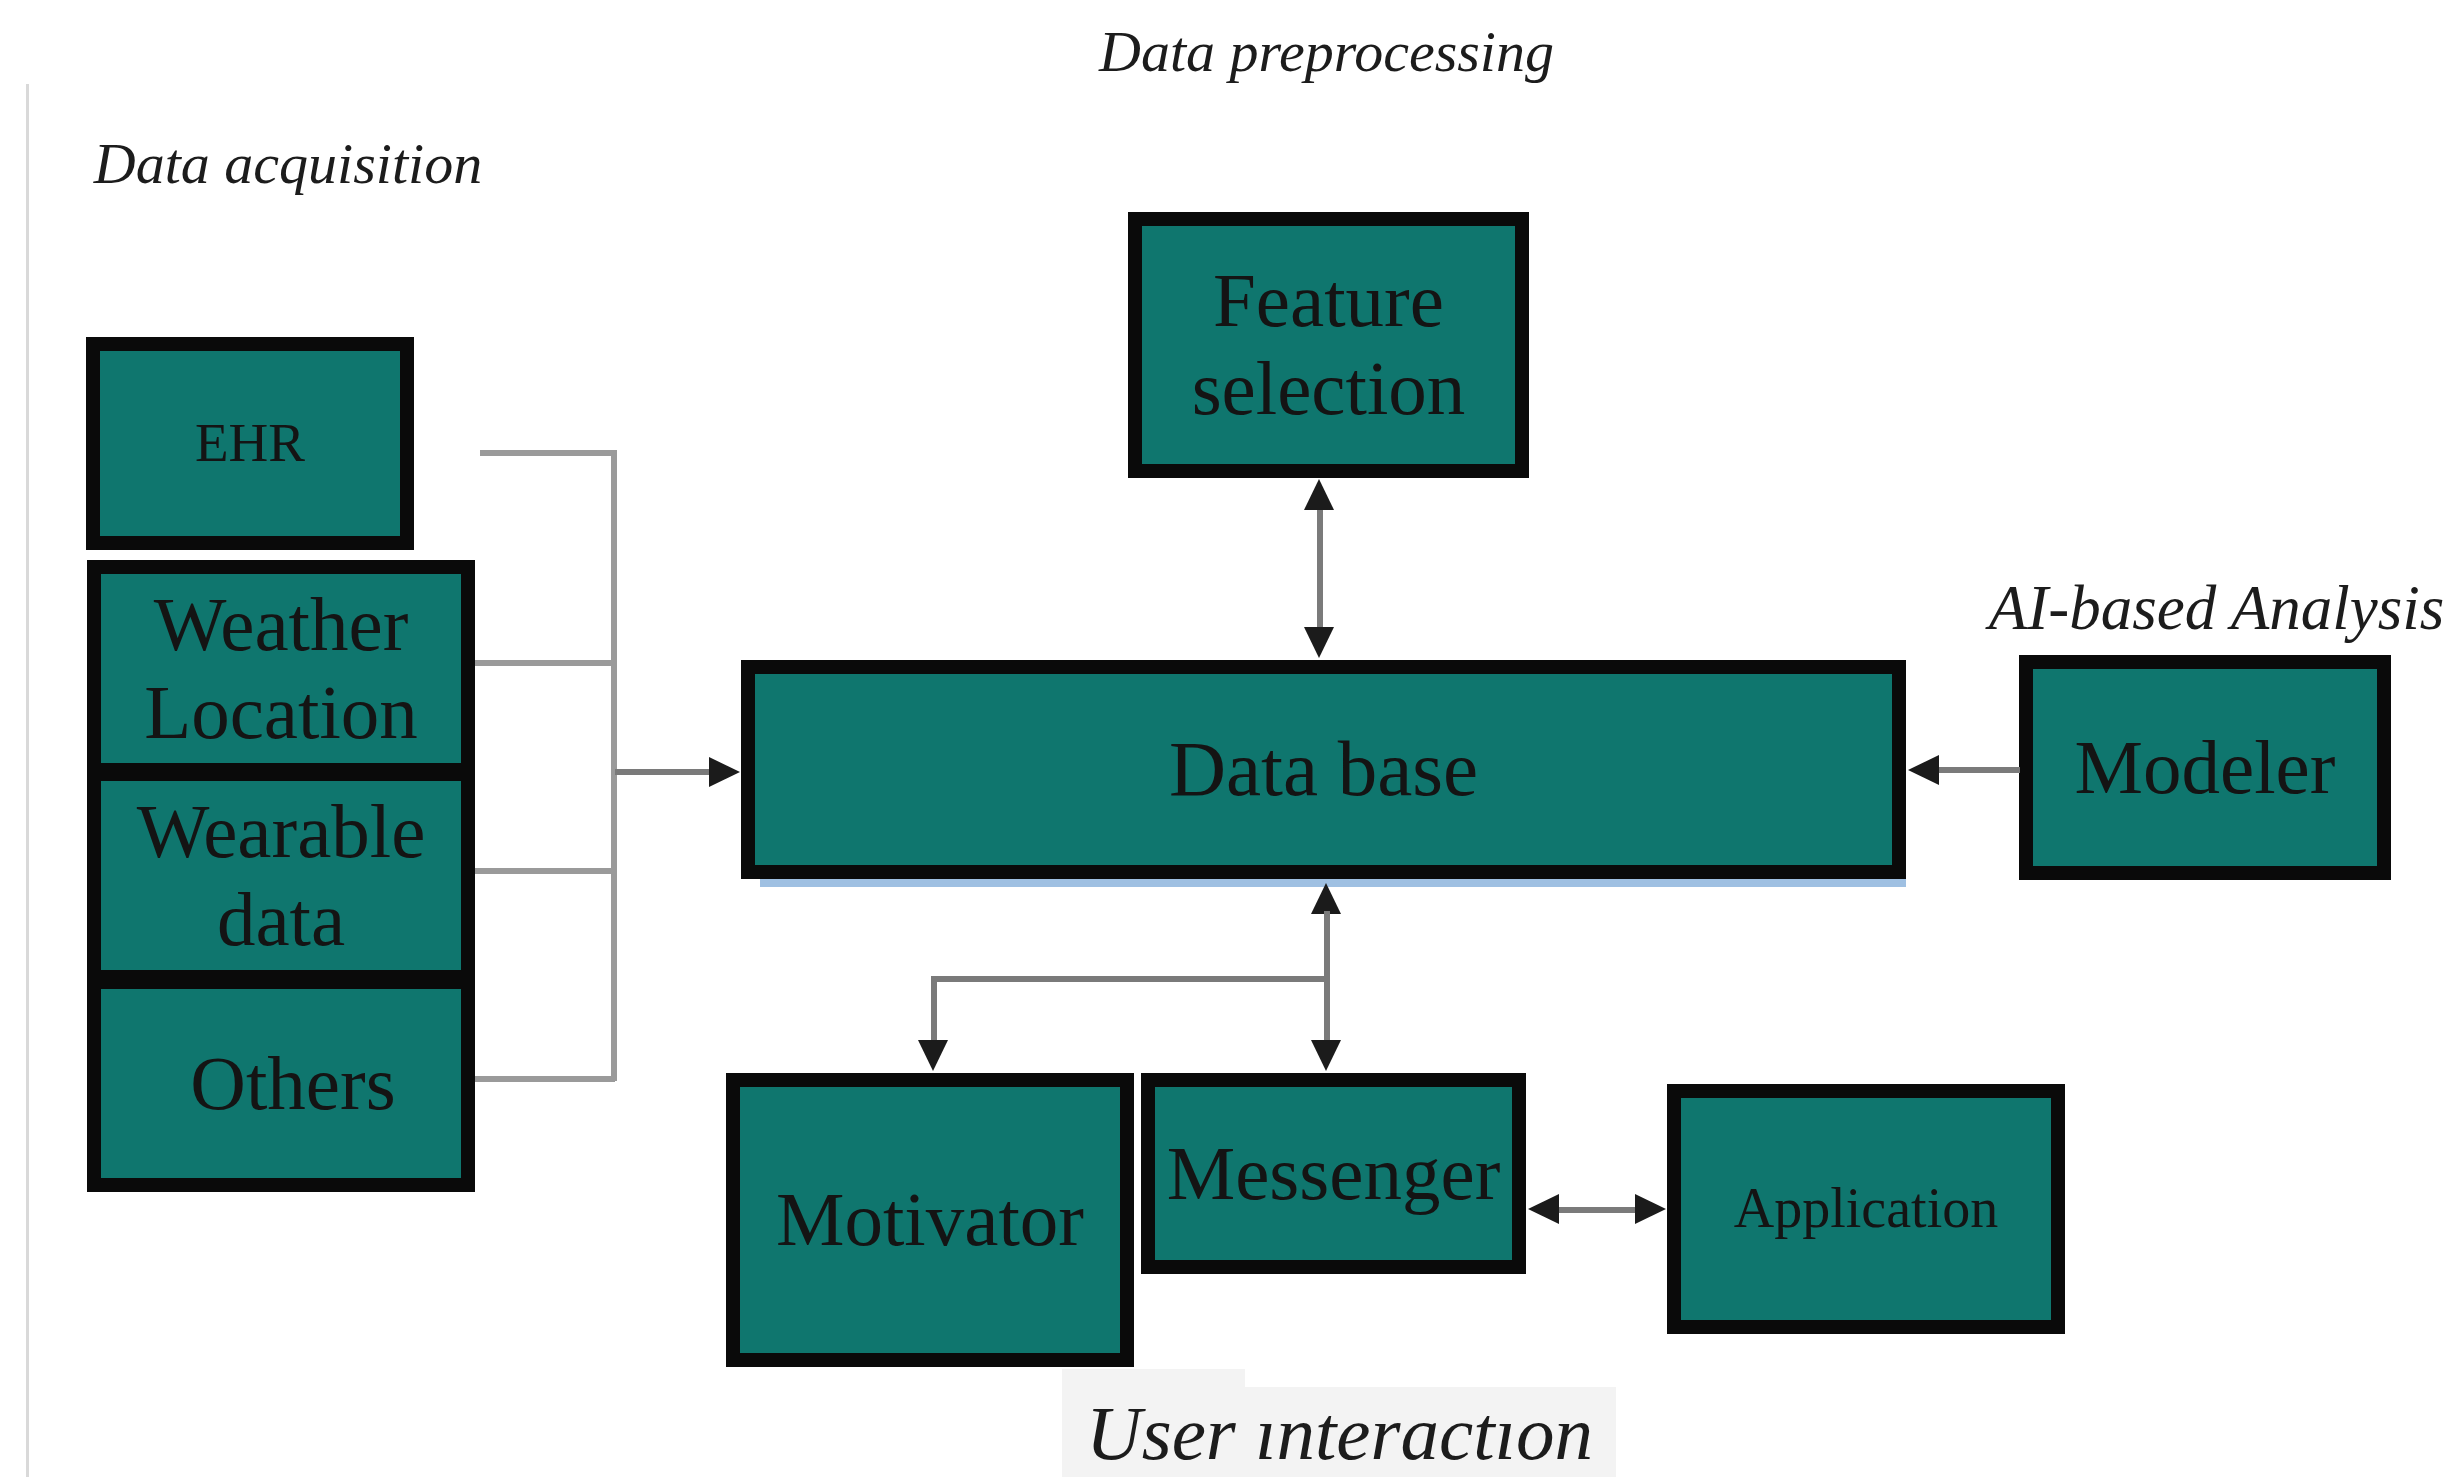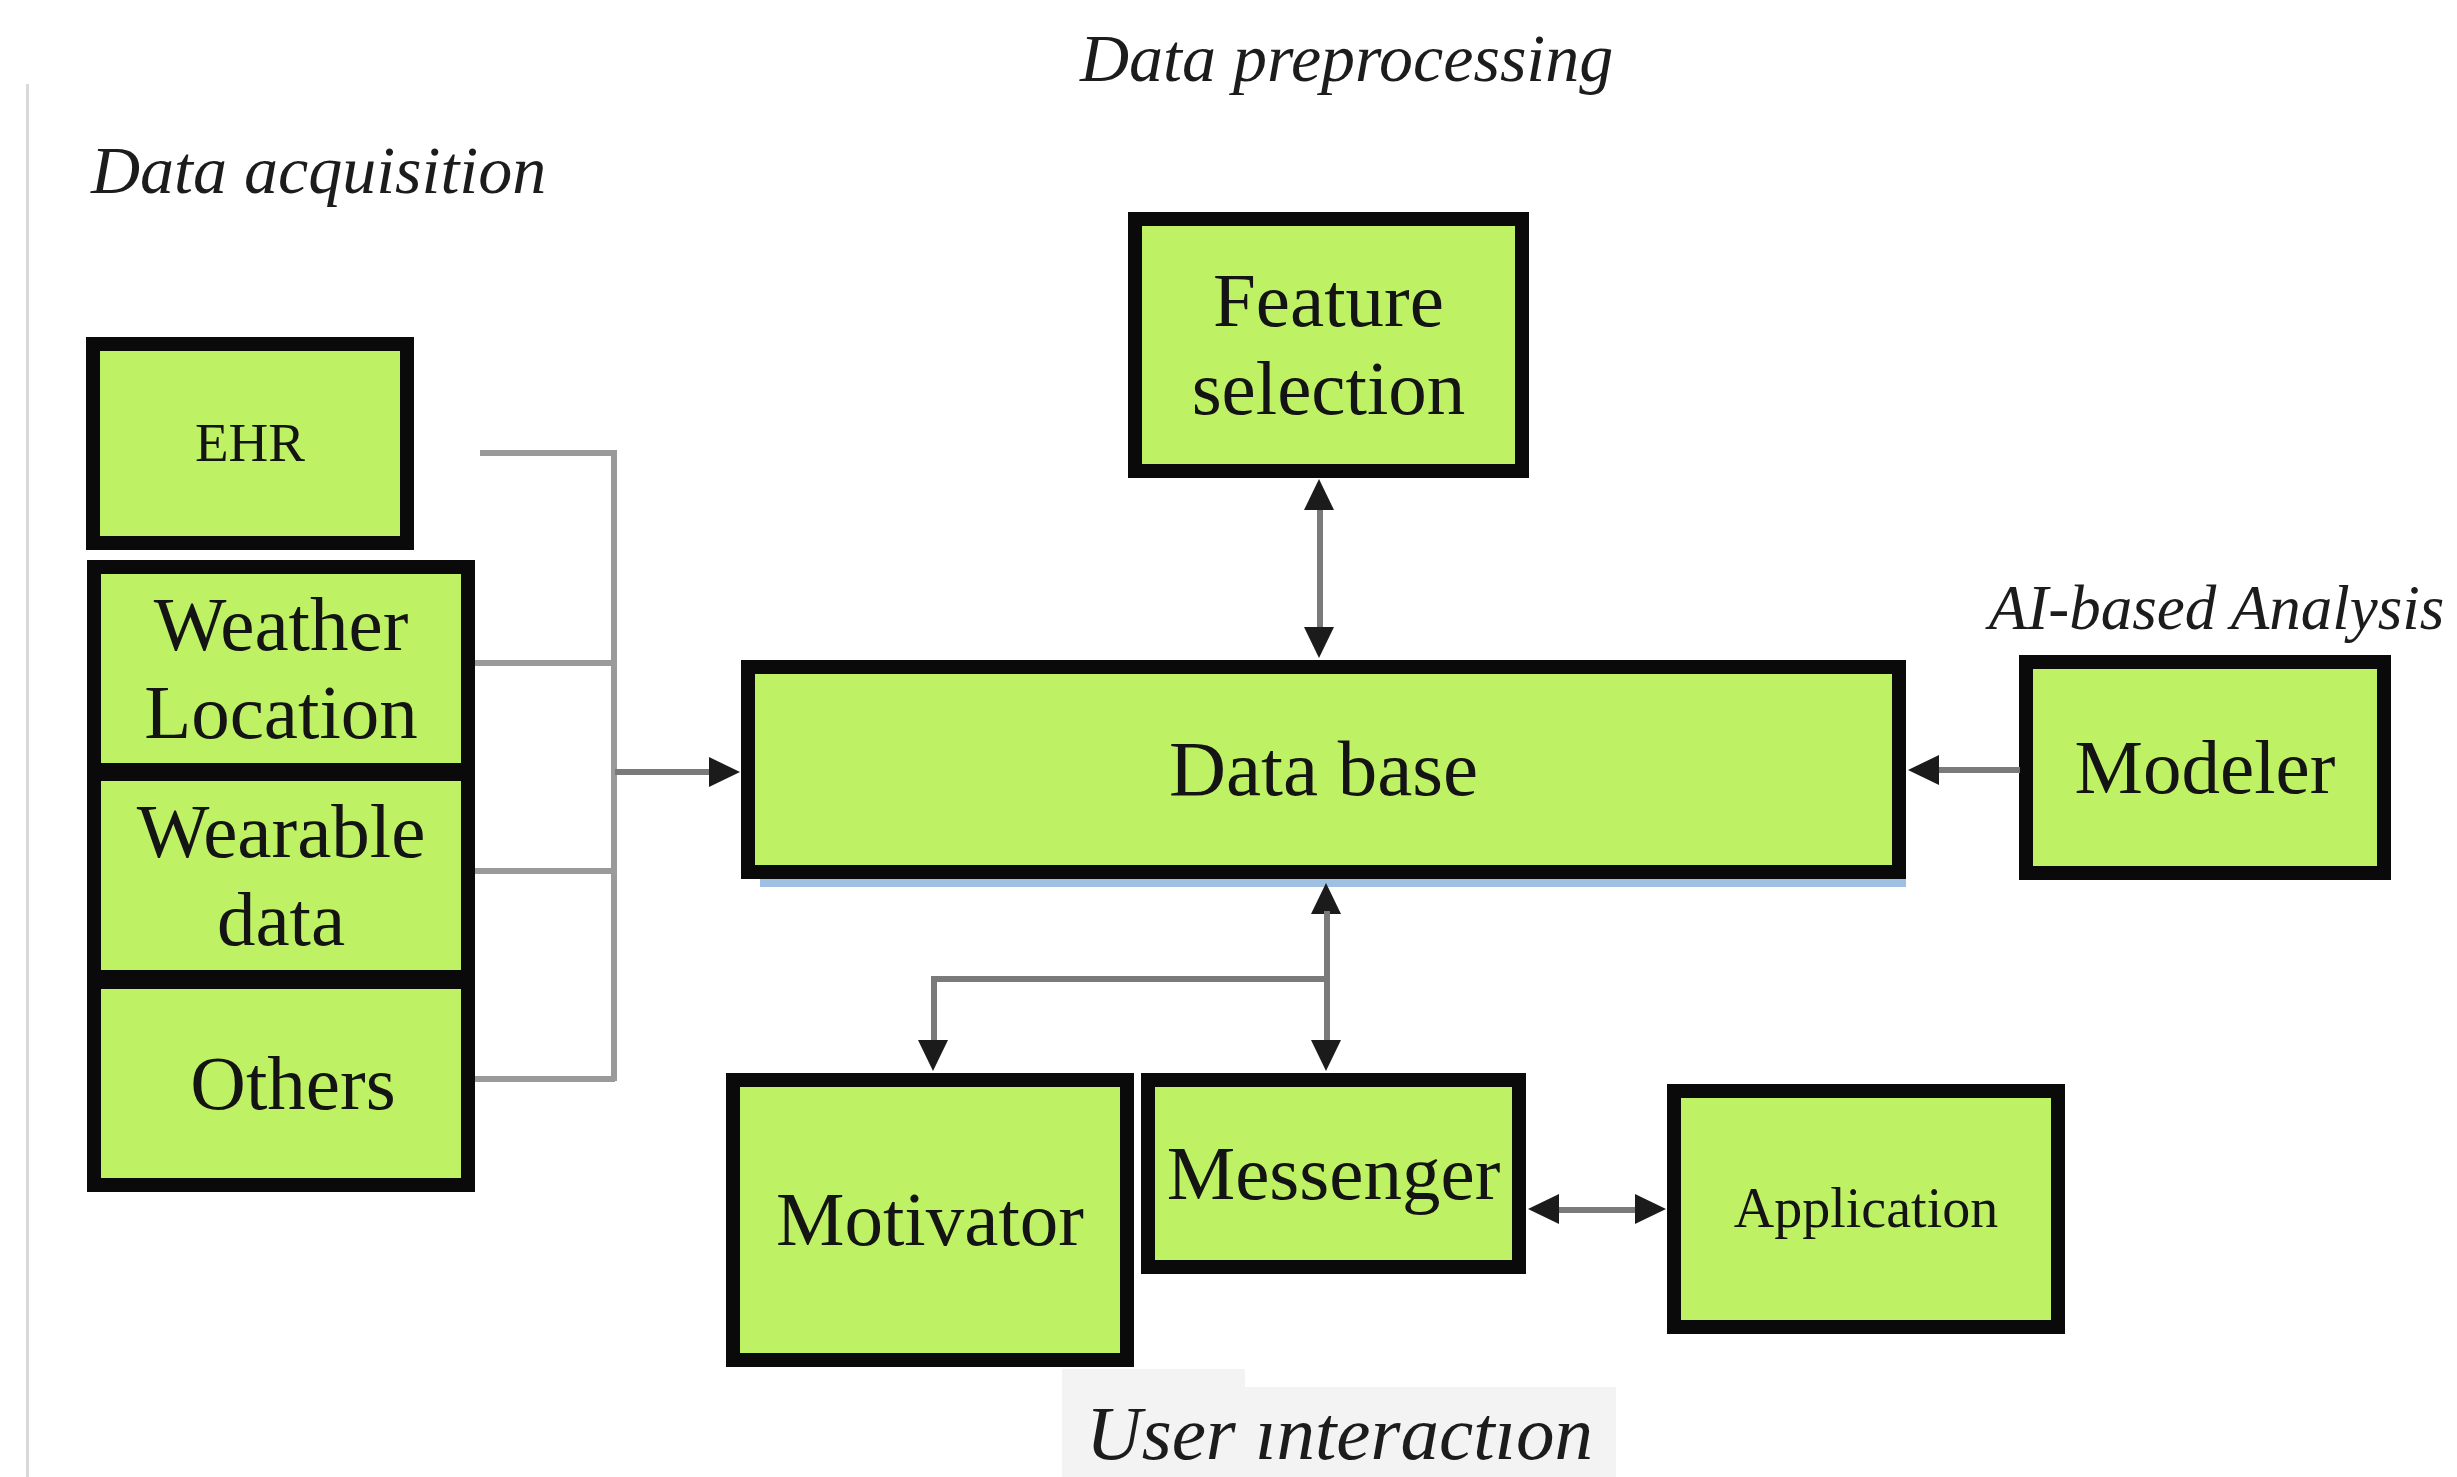--- a/index.html
+++ b/index.html
@@ -2,28 +2,28 @@
 <html><head>
 <meta charset="utf-8">
 <style>
   html,body{margin:0;padding:0;background:#ffffff;}
   .canvas{
     position:relative;width:2458px;height:1478px;background:#ffffff;
     font-family:"Liberation Serif", serif;color:#111111;overflow:hidden;
   }
   
   .node{
-    position:absolute;box-sizing:border-box;border:14.8px solid #0a0a0a;background:#bef264;
+    position:absolute;box-sizing:border-box;border:14.8px solid #0a0a0a;background:#0f766e;
     display:flex;flex-direction:column;align-items:center;justify-content:center;
     text-align:center;font-size:77px;line-height:1.14;color:#141414;
   }
   .node .l{display:block;}
   
   .slabel{
-    position:absolute;font-style:italic;font-size:68px;line-height:1.3;
+    position:absolute;font-style:italic;font-size:58px;line-height:1.3;
     text-align:center;color:#1c1c1c;white-space:nowrap;
   }
   
   .line{position:absolute;background:#7a7a7a;}
   .line-light{position:absolute;background:#9a9a9a;}
   
   .ah{position:absolute;width:0;height:0;}
   .ah-right{border-top:15.8px solid transparent;border-bottom:15.8px solid transparent;border-left:31.5px solid #1b1b1b;}
   .ah-left {border-top:15.8px solid transparent;border-bottom:15.8px solid transparent;border-right:31.5px solid #1b1b1b;}
   .ah-up   {border-left:15.8px solid transparent;border-right:15.8px solid transparent;border-bottom:31.5px solid #1b1b1b;}

